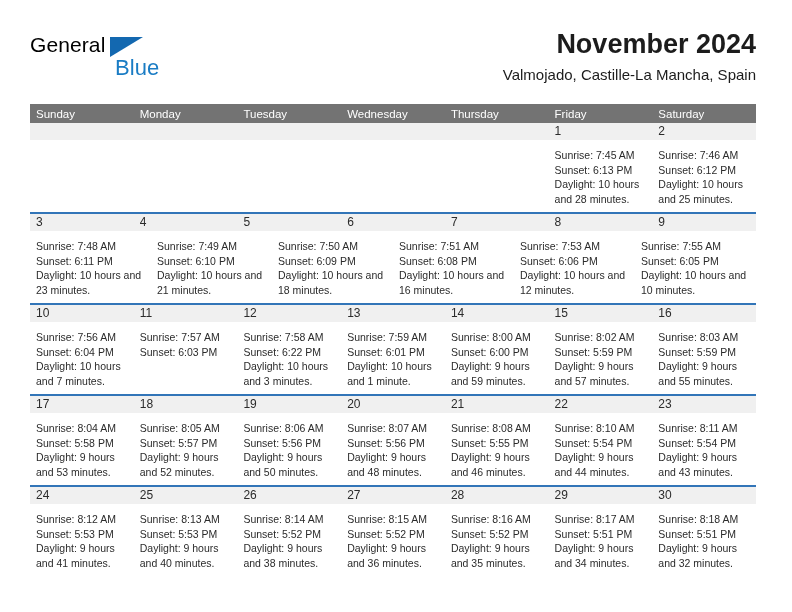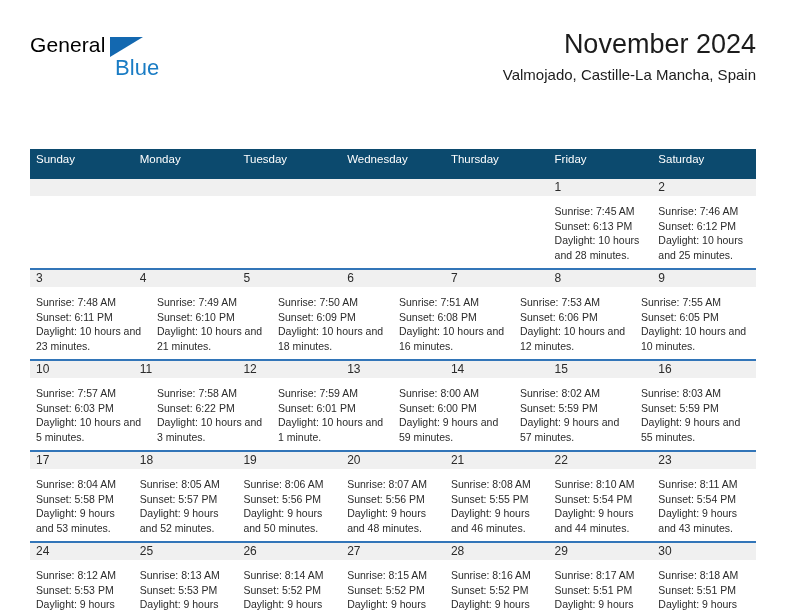--- a/index.html
+++ b/index.html
@@ -61,44 +61,43 @@
 
   .title-block {
     position: absolute;
     right: 0;
     top: 0;
     text-align: right;
   }
   .cal-title {
     font-size: 27px;
     color: #1c1c1c;
-    font-weight: normal;
+    font-weight: bold;
     line-height: 32px;
     white-space: nowrap;
   }
   .cal-subtitle {
     margin-top: 6px;
     font-size: 15px;
     color: #1c1c1c;
     line-height: 18px;
     white-space: nowrap;
   }
 
   
   .calendar {
     position: absolute;
     left: 30px;
     top: 104px;
     width: 726px;
   }
   .dow-row {
     display: flex;
-    background: #0c4a6e;
-    height: 30px;
-    margin-top: 45px;
+    background: #737373;
+    height: 19px;
   }
   .dow-cell {
     flex: 1 1 0;
     color: #ffffff;
     font-size: 11.5px;
     line-height: 21px;
     padding-left: 6px;
     white-space: nowrap;
     overflow: hidden;
   }
@@ -244,23 +243,27 @@
             <div class="num">10</div>
             <div class="num">11</div>
             <div class="num">12</div>
             <div class="num">13</div>
             <div class="num">14</div>
             <div class="num">15</div>
             <div class="num">16</div>
           </div>
           <div class="bodyrow">
             <div class="cell">
+              <div class="ln">Sunrise: 7:56 AM</div>
+              <div class="ln">Sunset: 6:04 PM</div>
+              <div class="daylight">Daylight: 10 hours and 7 minutes.</div>
+            </div>
+            <div class="cell">
               <div class="ln">Sunrise: 7:57 AM</div>
               <div class="ln">Sunset: 6:03 PM</div>
-              <div class="daylight">Daylight: 10 hours and 5 minutes.</div>
             </div>
             <div class="cell">
               <div class="ln">Sunrise: 7:58 AM</div>
               <div class="ln">Sunset: 6:22 PM</div>
               <div class="daylight">Daylight: 10 hours and 3 minutes.</div>
             </div>
             <div class="cell">
               <div class="ln">Sunrise: 7:59 AM</div>
               <div class="ln">Sunset: 6:01 PM</div>
               <div class="daylight">Daylight: 10 hours and 1 minute.</div>

